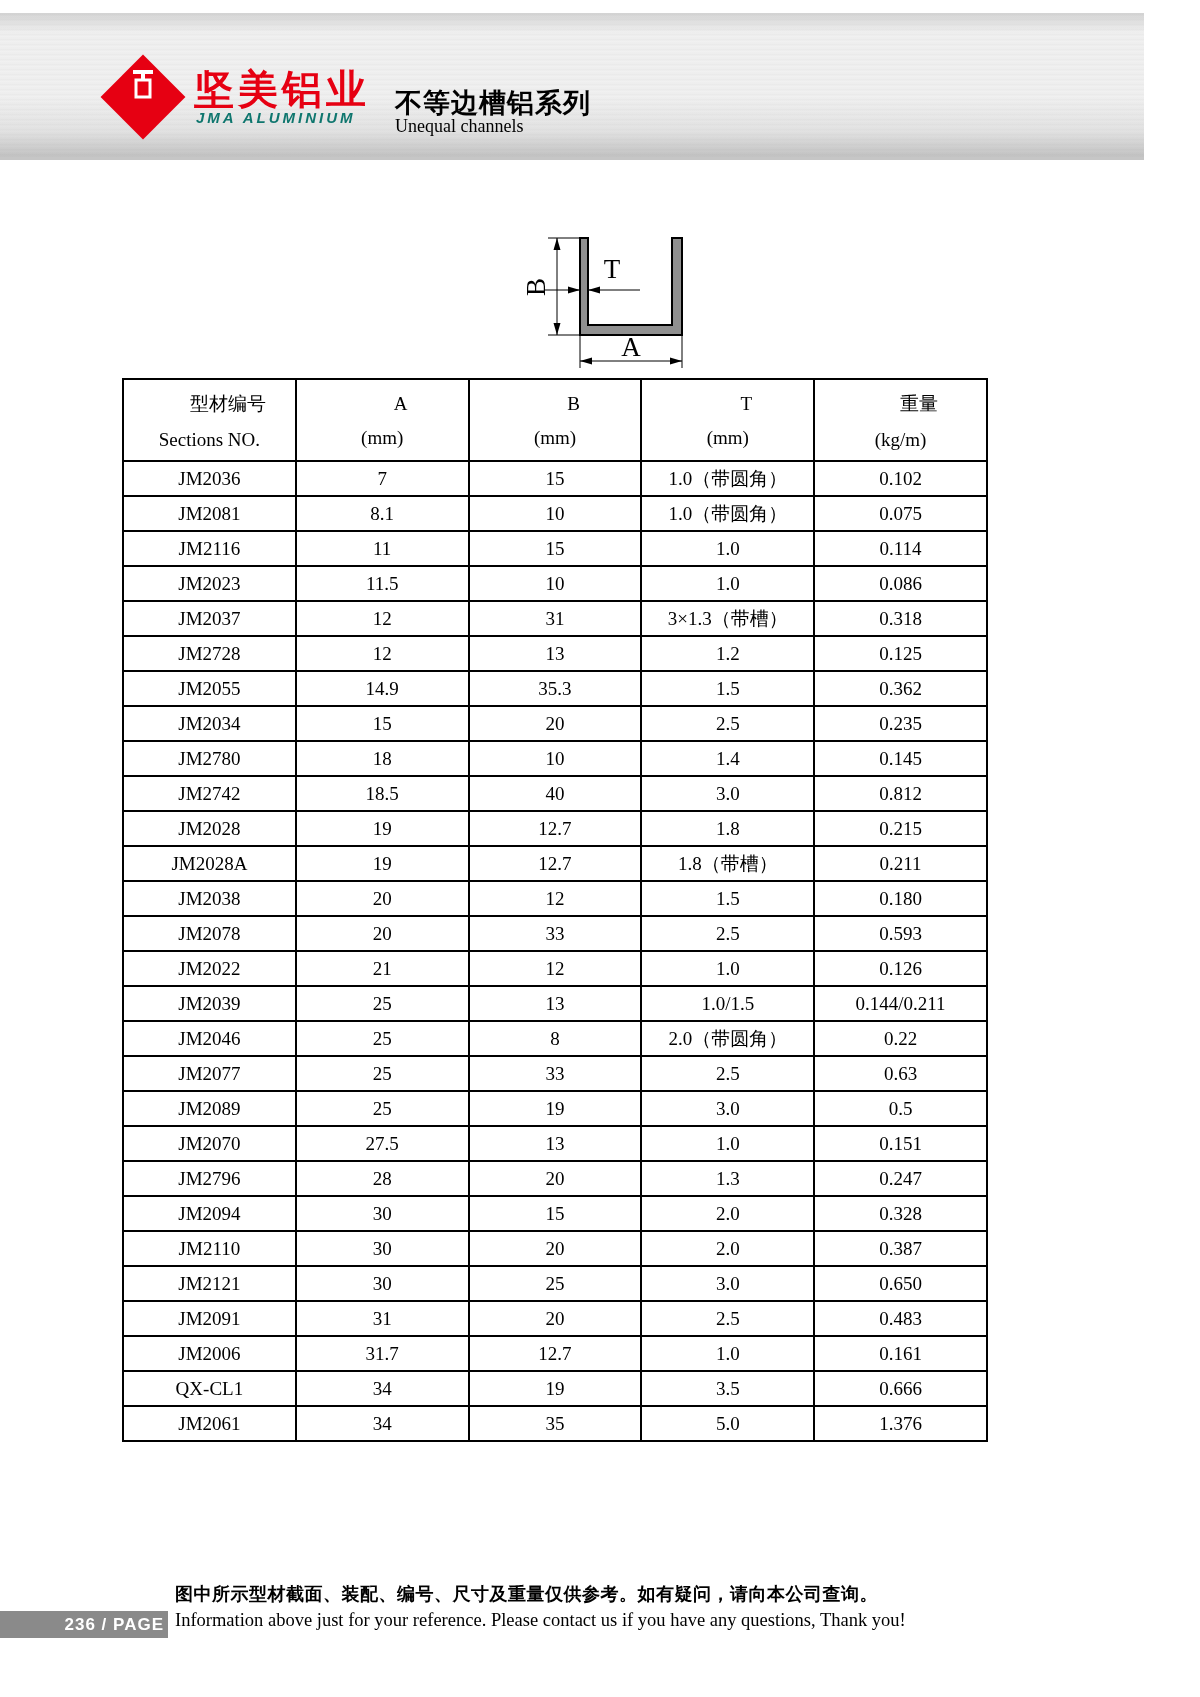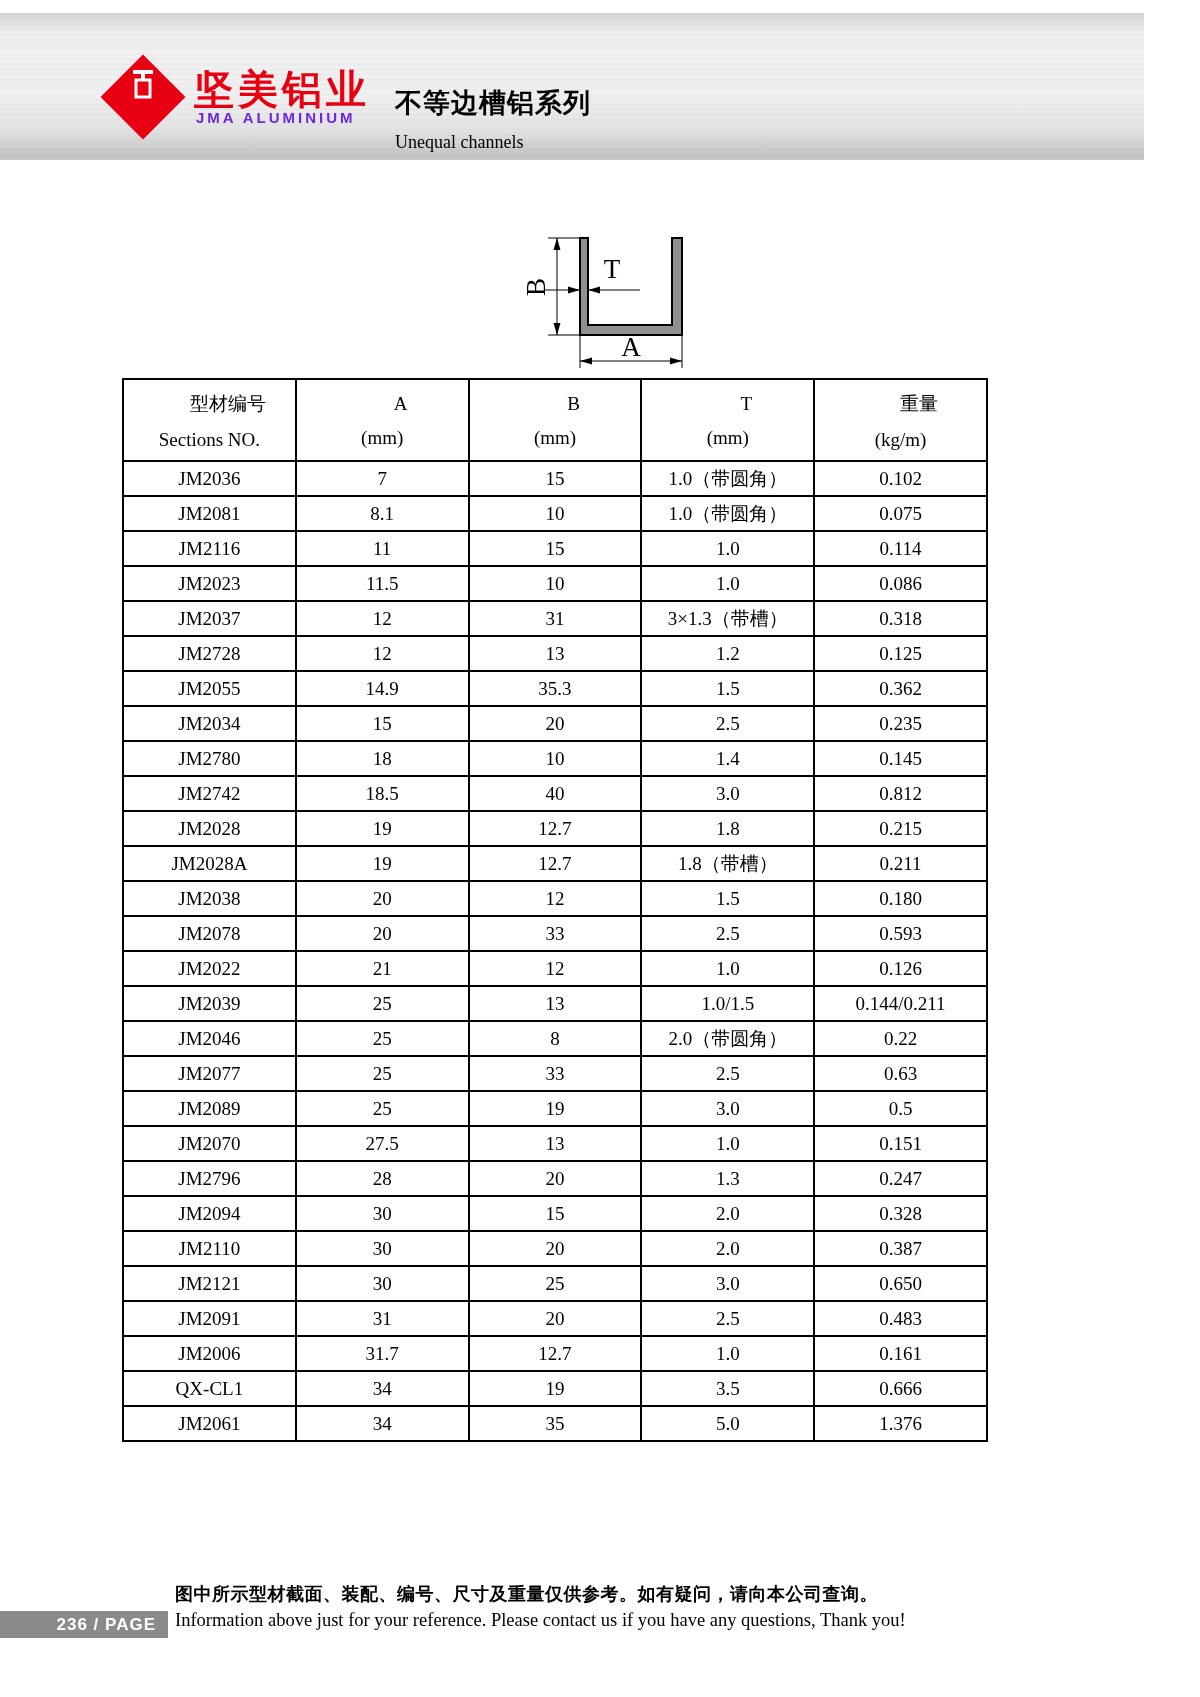--- a/index.html
+++ b/index.html
@@ -14,45 +14,45 @@
       repeating-linear-gradient(180deg, #fbfbfb 0px, #e1e1e1 1px, #f4f4f4 2px,
                       #e7e7e7 3px, #fafafa 4px, #e3e3e3 5px);
     border-bottom:3px solid #c6c6c6;}
 
   .logo-diamond{position:absolute;left:113px;top:67px;width:60px;height:60px;
     background:#e60012;transform:rotate(45deg);}
   .logo-glyph{position:absolute;left:122px;top:62px;}
   .brand-cn{position:absolute;left:194px;top:62px;font-size:40px;font-weight:bold;
     color:#e60012;letter-spacing:4px;white-space:nowrap;}
   .brand-en{position:absolute;left:196px;top:109px;font-size:15px;font-weight:bold;
-    color:#6d28d9;letter-spacing:3px;
+    font-style:italic;color:#0f766e;letter-spacing:3px;
     font-family:"Liberation Sans","DejaVu Sans",sans-serif;white-space:nowrap;}
   .series-cn{position:absolute;left:395px;top:85px;font-size:27px;font-weight:bold;
     letter-spacing:1px;white-space:nowrap;}
-  .series-en{position:absolute;left:395px;top:116px;font-size:18px;white-space:nowrap;margin-top:16px;}
+  .series-en{position:absolute;left:395px;top:116px;font-size:18px;white-space:nowrap;}
 
   
   .diagram{position:absolute;left:440px;top:188px;}
 
   
   .spec-table{position:absolute;left:122px;top:378px;width:866px;
     border-collapse:collapse;table-layout:fixed;}
   .spec-table th,.spec-table td{border:2px solid #000;text-align:center;
     font-weight:normal;font-size:19px;padding:0;}
   .spec-table th{height:80px;vertical-align:middle;}
   .spec-table th .h1{margin-top:2px;padding-left:37px;}
   .spec-table th .h2{margin-top:12px;}
   .spec-table td{height:31px;}
   .spec-table tr{height:35px;}
 
   
   .page-badge{position:absolute;left:0;top:1611px;width:168px;height:27px;
     background:#8a8a8a;color:#ffffff;font-family:"Liberation Sans","DejaVu Sans",sans-serif;
     font-weight:bold;font-size:17px;letter-spacing:1px;text-align:right;
-    line-height:27px;box-sizing:border-box;padding-right:12px;}
+    line-height:27px;box-sizing:border-box;padding-right:4px;}
   .note-cn{position:absolute;left:175px;top:1582px;font-size:18px;font-weight:bold;
     font-family:"Liberation Sans","DejaVu Sans",sans-serif;letter-spacing:.5px;white-space:nowrap;}
   .note-en{position:absolute;left:175px;top:1610px;font-size:18.5px;white-space:nowrap;}
 </style>
 </head>
 <body>
 
 <div class="page">
 
   <div class="band"></div>

